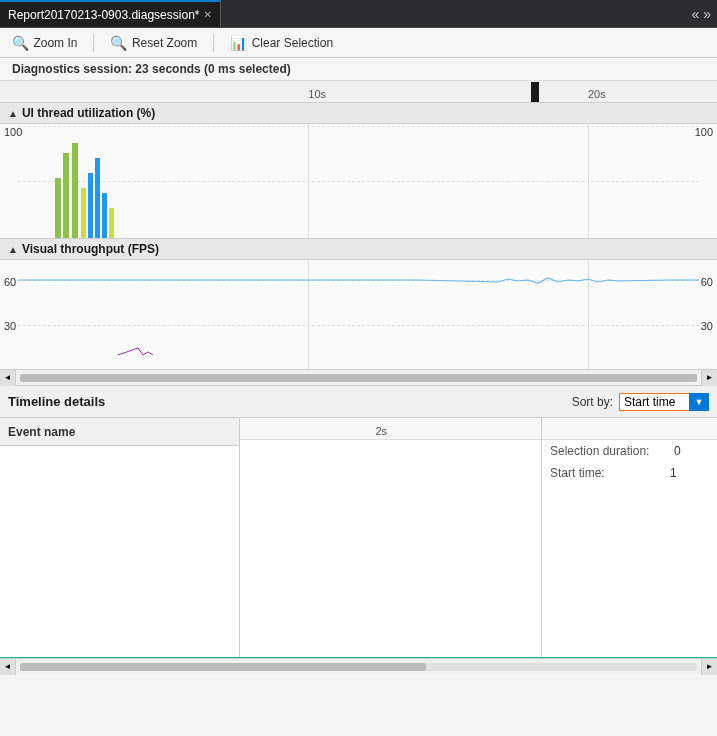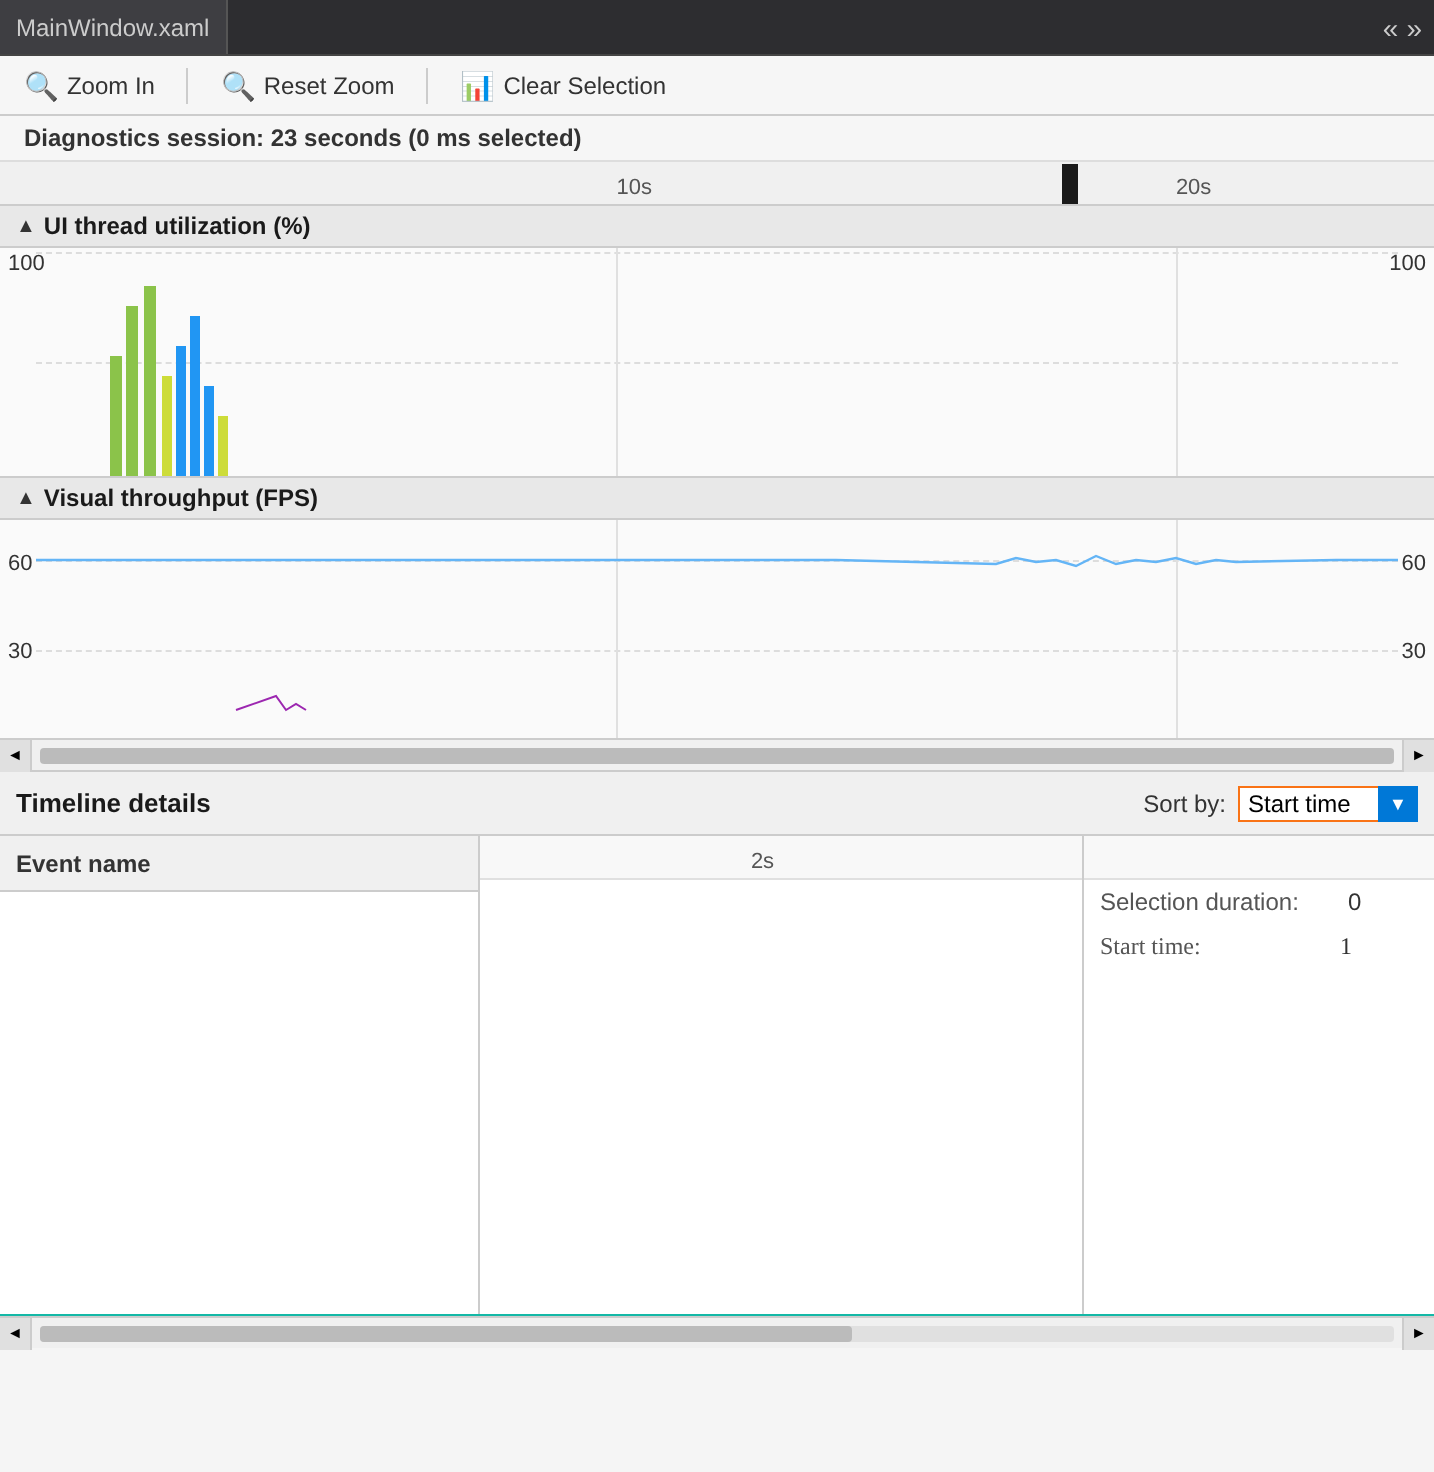--- a/index.html
+++ b/index.html
@@ -126,22 +126,23 @@
     }
     .detail-ruler-label { position: absolute; font-size: 11px; color: #555; bottom: 2px; }
 
     
     .collapse-arrow { font-size: 10px; color: #333; cursor: pointer; }
   </style>
 </head>
 <body>
 
 <div class="tab-bar">
-  <div class="tab">
-    <span>MainWindow.xaml</span>
+  <div class="tab active">
+    <span>Report20170213-0903.diagsession*</span>
+    <span class="tab-close">✕</span>
   </div>
   <div class="tab-nav">
     <span>«</span>
     <span>»</span>
   </div>
 </div>
 
 <div class="toolbar">
   <button class="toolbar-btn">
     <span class="toolbar-icon">🔍</span>
@@ -271,21 +272,21 @@
     </div>
     <div style="padding:4px;"></div>
   </div>
 
   <div class="col-info" style="width:175px; background:#fff; flex-shrink:0; overflow:hidden;">
     <div style="height:22px; background:#f8f8f8; border-bottom:1px solid #e0e0e0;"></div>
     <div class="info-row" style="padding:4px 8px; display:flex; gap:4px;">
       <span class="info-label">Selection duration:</span>
       <span class="info-value">0</span>
     </div>
-    <div class="info-row" style="padding:4px 8px; display:flex; gap:0;font-family:Liberation Serif, serif;">
+    <div class="info-row" style="padding:4px 8px; display:flex; gap:0;">
       <span class="info-label">Start time:</span>
       <span class="info-value">1</span>
     </div>
   </div>
 </div>
 
 <div style="height:16px; background:#f0f0f0; border-top:1px solid #ccc; display:flex; align-items:center; padding:0;">
   <div style="width:16px;height:16px;background:#e0e0e0;display:flex;align-items:center;justify-content:center;font-size:8px;cursor:pointer;border-right:1px solid #ccc;flex-shrink:0;">◄</div>
   <div style="flex:1;height:8px;background:#e0e0e0;margin:4px;border-radius:2px;">
     <div style="width:60%;height:100%;background:#bbb;border-radius:2px;margin-left:0;"></div>

